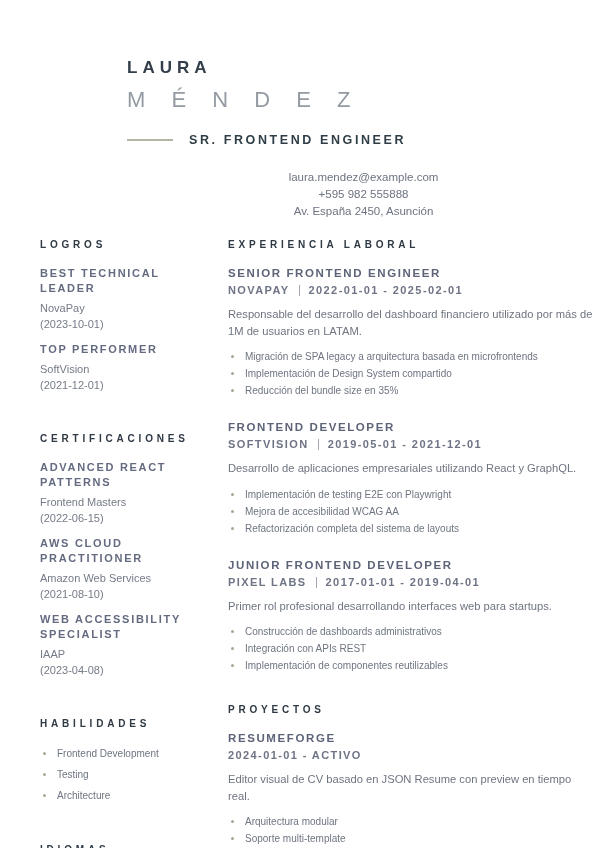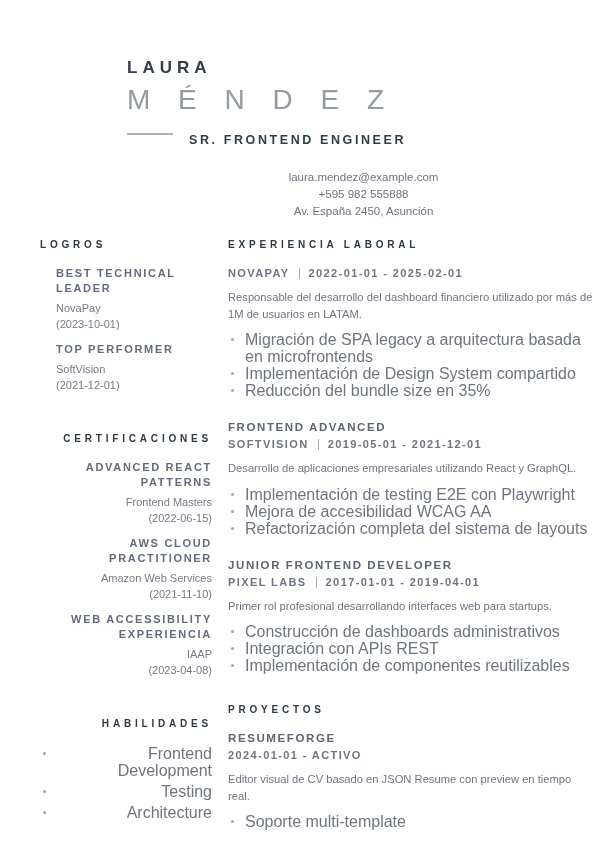--- a/index.html
+++ b/index.html
@@ -8,50 +8,50 @@
     width:600px; height:848px; margin:0 auto; background:#ffffff;
     font-family:"Liberation Sans", sans-serif; overflow:hidden; position:relative;
   }
   
   .header { padding:58px 0 0 127px; }
   .first-name {
     font-size:17px; font-weight:700; letter-spacing:5px; color:#333e4a;
     line-height:20px;
   }
   .last-name {
-    font-size:28px; font-weight:100; letter-spacing:10px; color:#939aa2;
+    font-size:22px; font-weight:100; letter-spacing:10px; color:#939aa2;
     line-height:32px; margin-top:6px;
   }
-  .title-row { display:flex; margin-top:17px; }
+  .title-row { display:flex; align-items:center; margin-top:17px; }
   .title-line { width:46px; height:2px; background:#b3b6a6; margin-right:16px; flex:0 0 auto; }
   .job-title {
     font-size:12.5px; font-weight:700; letter-spacing:2.6px; color:#2f3d46;
   }
   .contact { margin-top:22px; font-size:11.5px; color:#6d7380; line-height:17px;text-align:center; }
   
   .columns { display:flex; margin-top:17px; padding-left:40px; }
   .left-col  { width:172px; flex:0 0 auto; }
   .right-col { flex:1; padding-left:16px; padding-right:6px; min-width:0; }
   .section-heading {
     font-size:10px; font-weight:700; letter-spacing:3.8px; color:#2e3944;
     line-height:16px; margin-bottom:13px;
   }
   
   .side-section { margin-bottom:25px; }
-  .side-section.gap-lg { margin-top:38px;text-align:right; }
-  .side-item { margin-bottom:10px;margin-left:16px; }
+  .side-section.gap-lg { margin-top:38px; }
+  .side-item { margin-bottom:10px; }
   .side-item-title {
     font-size:11px; font-weight:700; letter-spacing:1.7px; color:#646b80;
     line-height:15px; margin-bottom:4px;
   }
   .side-item-org, .side-item-date { font-size:11px; color:#757b87; line-height:16px; }
   
   ul.dots { list-style:none; margin-top:12px; }
   ul.dots li {
-    position:relative; padding-left:17px; font-size:16px; color:#6e7480;
+    position:relative; padding-left:17px; font-size:10px; color:#6e7480;
     line-height:17px; margin-bottom:4px;
   }
   ul.dots li::before {
     content:""; position:absolute; left:3px; top:7px;
     width:3px; height:3px; border-radius:50%; background:#a6a996;
   }
   
   .job { margin-bottom:21px; }
   .job-role {
     font-size:11.5px; font-weight:700; letter-spacing:1.6px; color:#5d6478;
@@ -108,24 +108,24 @@
       <div class="side-section gap-lg">
         <div class="section-heading">CERTIFICACIONES</div>
         <div class="side-item">
           <div class="side-item-title">ADVANCED REACT PATTERNS</div>
           <div class="side-item-org">Frontend Masters</div>
           <div class="side-item-date">(2022-06-15)</div>
         </div>
         <div class="side-item">
           <div class="side-item-title">AWS CLOUD PRACTITIONER</div>
           <div class="side-item-org">Amazon Web Services</div>
-          <div class="side-item-date">(2021-11-10)</div>
-        </div>
-        <div class="side-item">
-          <div class="side-item-title">WEB ACCESSIBILITY EXPERIENCIA</div>
+          <div class="side-item-date">(2021-08-10)</div>
+        </div>
+        <div class="side-item">
+          <div class="side-item-title">WEB ACCESSIBILITY SPECIALIST</div>
           <div class="side-item-org">IAAP</div>
           <div class="side-item-date">(2023-04-08)</div>
         </div>
       </div>
 
       <div class="side-section gap-lg">
         <div class="section-heading">HABILIDADES</div>
         <ul class="dots">
           <li>Frontend Development</li>
           <li>Testing</li>
@@ -139,35 +139,36 @@
       </div>
 
     </div>
 
     <div class="right-col">
 
       <div class="main-section">
         <div class="section-heading">EXPERIENCIA LABORAL</div>
 
         <div class="job">
+          <div class="job-role">SENIOR FRONTEND ENGINEER</div>
           <div class="job-meta">
             <span>NOVAPAY</span>
             <span class="pipe"></span>
             <span>2022-01-01 - 2025-02-01</span>
           </div>
           <div class="job-summary">Responsable del desarrollo del dashboard financiero utilizado por más de 1M de usuarios en LATAM.</div>
           <ul class="dots">
             <li>Migración de SPA legacy a arquitectura basada en microfrontends</li>
             <li>Implementación de Design System compartido</li>
             <li>Reducción del bundle size en 35%</li>
           </ul>
         </div>
 
         <div class="job">
-          <div class="job-role">FRONTEND ADVANCED</div>
+          <div class="job-role">FRONTEND DEVELOPER</div>
           <div class="job-meta">
             <span>SOFTVISION</span>
             <span class="pipe"></span>
             <span>2019-05-01 - 2021-12-01</span>
           </div>
           <div class="job-summary">Desarrollo de aplicaciones empresariales utilizando React y GraphQL.</div>
           <ul class="dots">
             <li>Implementación de testing E2E con Playwright</li>
             <li>Mejora de accesibilidad WCAG AA</li>
             <li>Refactorización completa del sistema de layouts</li>
@@ -193,20 +194,21 @@
       <div class="main-section">
         <div class="section-heading">PROYECTOS</div>
 
         <div class="job">
           <div class="job-role">RESUMEFORGE</div>
           <div class="job-meta">
             <span>2024-01-01 - ACTIVO</span>
           </div>
           <div class="job-summary">Editor visual de CV basado en JSON Resume con preview en tiempo real.</div>
           <ul class="dots">
+            <li>Arquitectura modular</li>
             <li>Soporte multi-template</li>
           </ul>
         </div>
 
       </div>
 
     </div>
   </div>
 </div>
 

